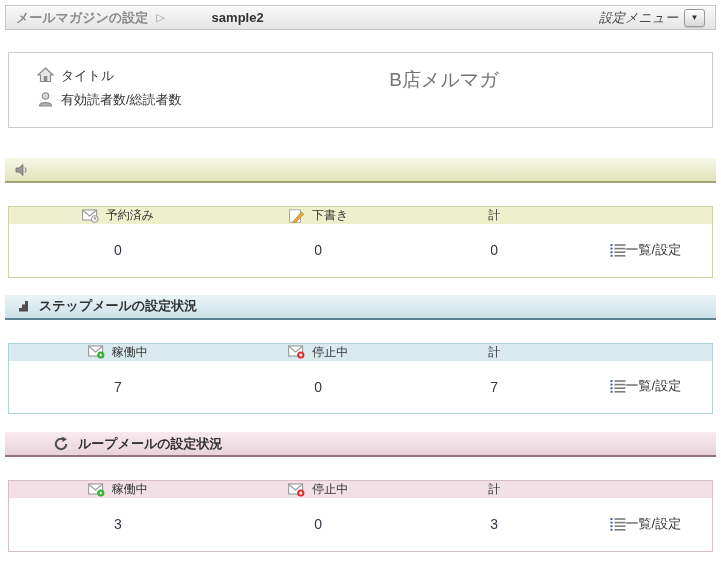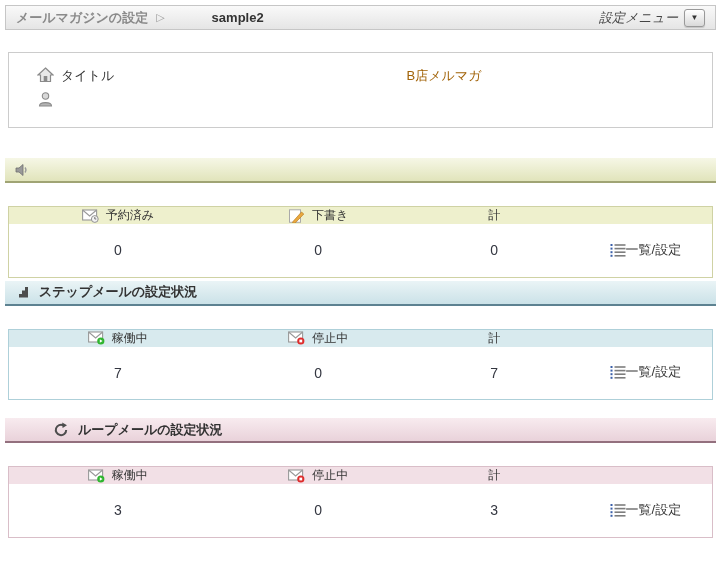--- a/index.html
+++ b/index.html
@@ -40,35 +40,35 @@
   .summary-box {
     margin: 22px 3px 0 3px;
     height: 76px;
     border: 1px solid #cccccc;
     background: #fff;
     padding: 14px 0 0 28px;
   }
   .summary-row { display: flex; align-items: flex-start; height: 24px; }
   .summary-row .s-icon { width: 17px; height: 16px; margin-right: 7px; flex: 0 0 auto; }
   .summary-label { font-size: 13px; color: #333; flex: 0 0 293px; }
-  .summary-value { width: 180px; text-align: center; font-size: 13px; color: #a16207; }
+  .summary-value { width: 180px; text-align: center; font-size: 19px; color: #737373; }
 
   
   .section-bar {
     height: 25px;
     display: flex; align-items: center;
     padding: 0 9px;
     font-size: 13px; font-weight: bold; color: #333;
   }
   .section-bar .sec-icon { width: 16px; height: 16px; margin-right: 9px; flex: 0 0 auto; }
   .sec-1 .section-bar { background: linear-gradient(#f6f7e6, #e1e4bb); border-bottom: 2px solid #a0a474; }
   .sec-2 .section-bar { background: linear-gradient(#eaf4f6, #cbe2e8); border-bottom: 2px solid #5d8291; }
   .sec-3 .section-bar { background: linear-gradient(#f8ebef, #e9d2da); border-bottom: 2px solid #93707e; padding-left: 48px; }
   .sec-1 { margin-top: 30px; }
-  .sec-2 { margin-top: 3px; }
+  .sec-2 { margin-top: 17px; }
   .sec-3 { margin-top: 18px; }
 
   
   .status-table {
     margin: 23px 3px 0 3px;
     width: calc(100% - 6px);
     border-collapse: collapse;
     background: #fff;
   }
   .sec-1 .status-table { border: 1px solid #cfd2a4; }
@@ -112,20 +112,21 @@
         <rect x="6.7" y="9" width="3.6" height="5" fill="#8a8a8a"></rect>
       </svg>
       <span class="summary-label">タイトル</span>
       <span class="summary-value">B店メルマガ</span>
     </div>
     <div class="summary-row">
       <svg class="s-icon" viewBox="0 0 17 16">
         <circle cx="8.5" cy="5" r="3.2" fill="#d8d8d8" stroke="#8a8a8a" stroke-width="1.1"></circle>
         <path d="M2.5 15 C2.5 10.5 14.5 10.5 14.5 15 Z" fill="#b5b5b5" stroke="#8a8a8a" stroke-width="1.1"></path>
       </svg>
+      <span class="summary-label">有効読者数/総読者数</span>
     </div>
   </div>
 
   <div class="sec-1">
     <div class="section-bar">
       <svg class="sec-icon" viewBox="0 0 16 16">
         <path d="M2 6 H5 L9 2.5 V13.5 L5 10 H2 Z" fill="#9a9a9a" stroke="#6f6f6f" stroke-width="0.8"></path>
         <path d="M11 5.5 Q13 8 11 10.5" fill="none" stroke="#9a9a9a" stroke-width="1.3"></path>
       </svg>
     </div>

